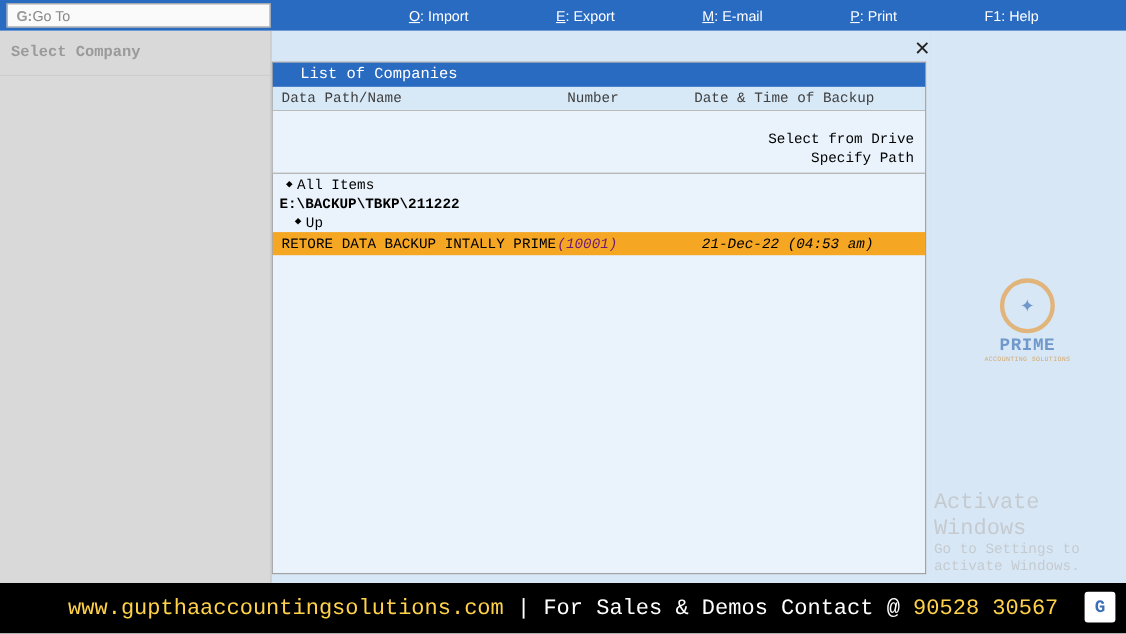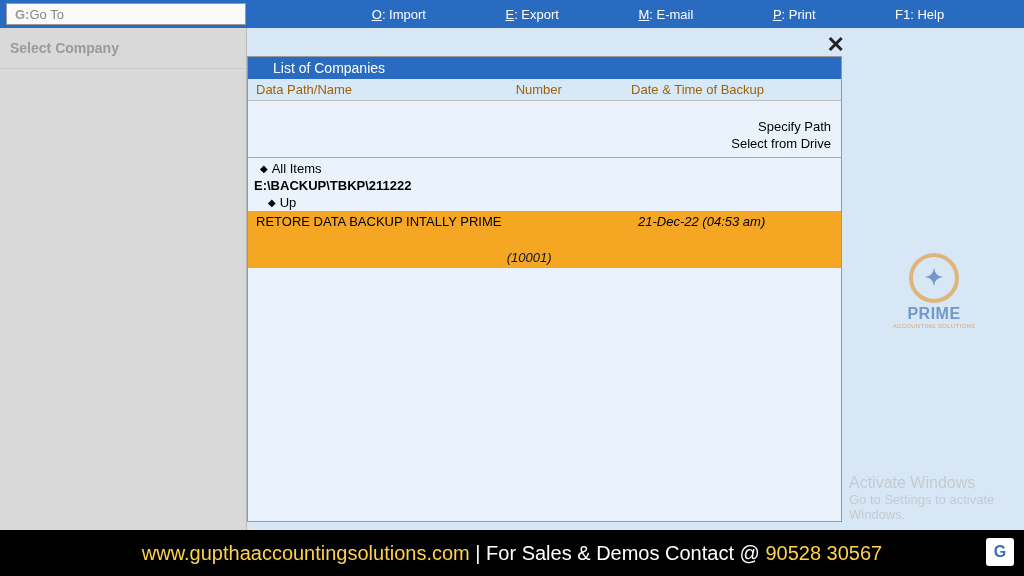--- a/index.html
+++ b/index.html
@@ -3,49 +3,49 @@
 <meta charset="utf-8">
 <style>
   * { box-sizing: border-box; margin: 0; padding: 0; }
   html, body { width: 1024px; height: 576px; font-family: Arial, sans-serif; overflow: hidden; background: #fff; }
   .top-bar { height: 28px; background: #2a6bc2; display: flex; align-items: center; color: #fff; font-size: 13px; }
   .goto-btn { width: 240px; height: 22px; margin: 3px 6px; background: #fafafa; border: 1px solid #999; display: flex; align-items: center; padding: 0 8px; color: #888; font-size: 13px; }
   .goto-btn .g { color: #999; font-weight: bold; }
   .menu-items { flex: 1; display: flex; justify-content: space-around; padding: 0 40px 0 80px; }
   .menu-item { color: #fff; font-size: 13px; cursor: pointer; }
   .menu-item .ul { text-decoration: underline; }
-  .main-area { display: flex; height: 502px; position: relative; }
+  .main-area { display: flex; height: 502px; position: relative; font-family: Liberation Mono, monospace; }
   .left-panel { width: 247px; background: #d9d9d9; border-right: 1px solid #bbb; }
   .select-company { padding: 12px 10px; color: #9a9a9a; font-size: 14px; font-weight: bold; border-bottom: 1px solid #ccc; }
   .center-panel { flex: 1; background: #d7e7f5; position: relative; }
   .right-panel { width: 175px; background: #d7e7f5; position: relative; }
   .close-btn { position: absolute; top: 6px; right: 4px; font-size: 22px; font-weight: bold; color: #222; cursor: pointer; line-height: 1; z-index: 5; }
   .list-container { position: absolute; top: 28px; left: 0; right: 7px; bottom: 8px; background: #eaf3fb; border: 1px solid #999; }
   .list-title { background: #2a6bc2; color: #fff; font-size: 14px; padding: 3px 25px; font-weight: normal; }
-  .list-header { background: #d7e8f7; border-bottom: 1px solid #bbb; display: flex; font-size: 13px; color: #a16207; padding: 3px 8px; }
+  .list-header { background: #d7e8f7; border-bottom: 1px solid #bbb; display: flex; font-size: 13px; color: #404040; padding: 3px 8px; }
   .col-name { flex: 1.8; }
   .col-number { flex: 0.8; }
   .col-date { flex: 1.4; text-align: left; }
   .spec-area { text-align: right; padding: 18px 10px 4px 10px; font-size: 13px; border-bottom: 1px solid #aaa; background: #eaf3fb; line-height: 1.3; }
   .items-area { font-size: 13px; padding: 2px 0; }
   .item-line { padding: 1px 12px; display: flex; align-items: center; }
   .diamond { margin-right: 4px; font-size: 10px; }
   .bold-path { font-weight: bold; padding: 1px 6px; }
   .highlight-row { background: #f5a623; display: flex; padding: 3px 8px; font-size: 13px; font-style: normal; color: #000; }
   .highlight-row .name { flex: 1.8; }
-  .highlight-row .num { flex: 0.8; font-style: italic; color: #0f172a; margin-top: 36px; }
+  .highlight-row .num { flex: 0.8; font-style: italic; color: #701a75; }
   .highlight-row .dt { flex: 1.4; font-style: italic; text-align: left; padding-left: 20px; }
   .logo-box { position: absolute; top: 225px; right: 30px; text-align: center; opacity: 0.65; width: 120px; }
   .logo-circle { width: 50px; height: 50px; border: 4px solid #e69a3a; border-radius: 50%; margin: 0 auto 2px; position: relative; display: flex; align-items: center; justify-content: center; color: #3a6fb5; font-size: 22px; font-weight: bold; }
   .logo-text { color: #3a6fb5; font-weight: bold; font-size: 16px; letter-spacing: 0.5px; }
   .logo-sub { color: #d48a2a; font-size: 6px; letter-spacing: 0.3px; }
   .activate { position: absolute; right: 14px; bottom: 8px; text-align: left; color: #b8b8b8; opacity: 0.6; pointer-events: none; }
-  .activate .t1 { font-size: 16px; }
+  .activate .t1 { font-size: 20px; }
   .activate .t2 { font-size: 13px; }
-  .footer-bar { height: 46px; background: #000; display: flex; align-items: center; justify-content: center; color: #fff; font-family: Liberation Sans, sans-serif; font-size: 20px; position: relative; }
+  .footer-bar { height: 46px; background: #000; display: flex; align-items: center; justify-content: center; color: #fff; font-family: Liberation Mono, monospace; font-size: 20px; position: relative; }
   .footer-bar .y { color: #ffd24a; }
   .footer-logo { position: absolute; right: 10px; top: 8px; width: 28px; height: 28px; background: #fff; border-radius: 3px; display: flex; align-items: center; justify-content: center; font-size: 16px; font-weight: bold; color: #3a6fb5; }
 </style>
 </head>
 <body>
 
 <div class="top-bar">
   <div class="goto-btn">
     <span class="g">G:</span>
     <span> Go To</span>
@@ -67,22 +67,22 @@
   <div class="center-panel">
     <span class="close-btn">✕</span>
     <div class="list-container">
       <div class="list-title">List of Companies</div>
       <div class="list-header">
         <div class="col-name">Data Path/Name</div>
         <div class="col-number">Number</div>
         <div class="col-date">Date &amp; Time of Backup</div>
       </div>
       <div class="spec-area">
+        <div>Select from Drive</div>
         <div>Specify Path</div>
-        <div>Select from Drive</div>
       </div>
       <div class="items-area">
         <div class="item-line">
             <span class="diamond">◆</span>
             <span>All Items</span>
           </div>
         <div class="bold-path">E:\BACKUP\TBKP\211222</div>
         <div class="item-line" style="padding-left:20px;">
             <span class="diamond">◆</span>
             <span>Up</span>

